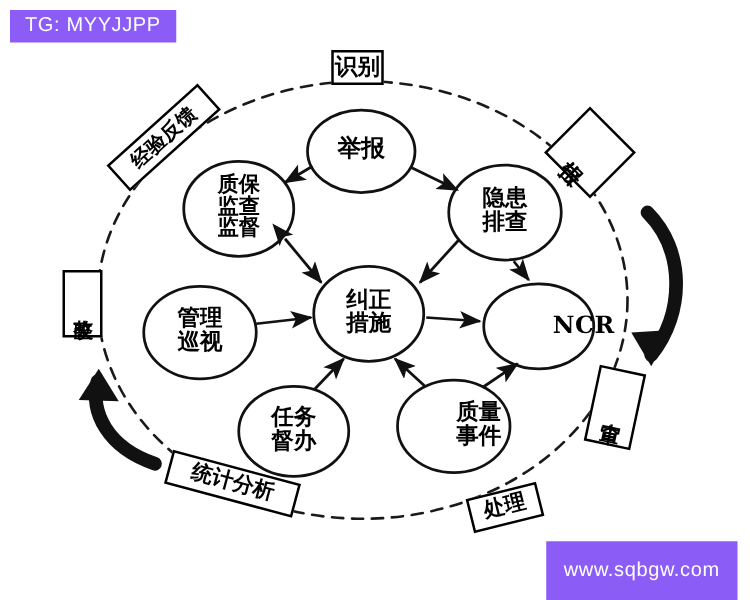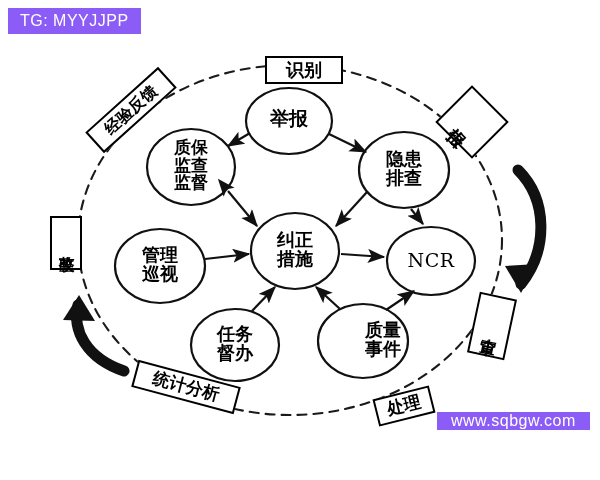--- a/index.html
+++ b/index.html
@@ -36,22 +36,22 @@
   }
   #tag-top {
     left: 8px;
     top: 8px;
     height: 26px;
     padding: 0 12px;
     font-size: 16px;
   }
   #tag-bottom {
     left: 437px;
-    top: 412px;
-    height: 18px;
+    top: 433px;
+    height: 48px;
     padding: 0 14px;
     font-size: 16px;
   }
 
   
   #diagram {
     position: absolute;
     left: 0; top: 0;
     width: 600px;
     height: 480px;
@@ -64,22 +64,23 @@
     color: #000000;
     font-family: Liberation Mono, monospace;
     font-weight: bold;
     line-height: 1.04;
     white-space: pre-line;
     pointer-events: none;
     transform: translate(-50%, -50%);
   }
   .node-label.latin {
     font-family: "DejaVu Serif", "Liberation Serif", serif;
-    font-weight: normal;
+    font-weight: bold;
     letter-spacing: 0.5px;
+    margin-left: 36px;
   }
 
   
   .phase-box {
     position: absolute;
     border: 2px solid #000000;
     background: #ffffff;
     color: #000000;
     font-family: "DejaVu Sans", "Liberation Sans", sans-serif;
     font-weight: bold;
@@ -162,21 +163,21 @@
   <div class="node-label" style="left:404px; top:170px; font-size:18px;">隐患
 排查</div>
   <div class="node-label latin" style="left:431px; top:261px; font-size:19px;">NCR</div>
   <div class="node-label" style="left:160px; top:266px; font-size:18px;text-align:center;">管理
 巡视</div>
   <div class="node-label" style="left:235px; top:345px; font-size:18px;">任务
 督办</div>
   <div class="node-label" style="left:383px; top:341px; font-size:18px;">质量
 事件</div>
 
-  <div class="phase-box" style="left:265px; top:40px; width:78px; height:28px; font-size:18px;margin-top:16px;">识别</div>
+  <div class="phase-box" style="left:265px; top:40px; width:42px; height:28px; font-size:18px;">识别</div>
 
   <div class="phase-box" style="left:446px; top:96px; width:52px; height:52px; font-size:17px; transform:rotate(45deg); writing-mode:vertical-rl;">报告</div>
 
   <div class="phase-box" style="left:473px; top:295px; width:38px; height:62px; font-size:16px; transform:rotate(12deg); writing-mode:vertical-rl;">审查</div>
 
   <div class="phase-box" style="left:375px; top:392px; width:58px; height:28px; font-size:17px; transform:rotate(-14deg);">处理</div>
 
   <div class="phase-box" style="left:133px; top:373px; width:106px; height:28px; font-size:17px; transform:rotate(15deg);">统计分析</div>
 
   <div class="phase-box" style="left:50px; top:216px; width:32px; height:54px; font-size:16px; writing-mode:vertical-rl;">整改</div>

